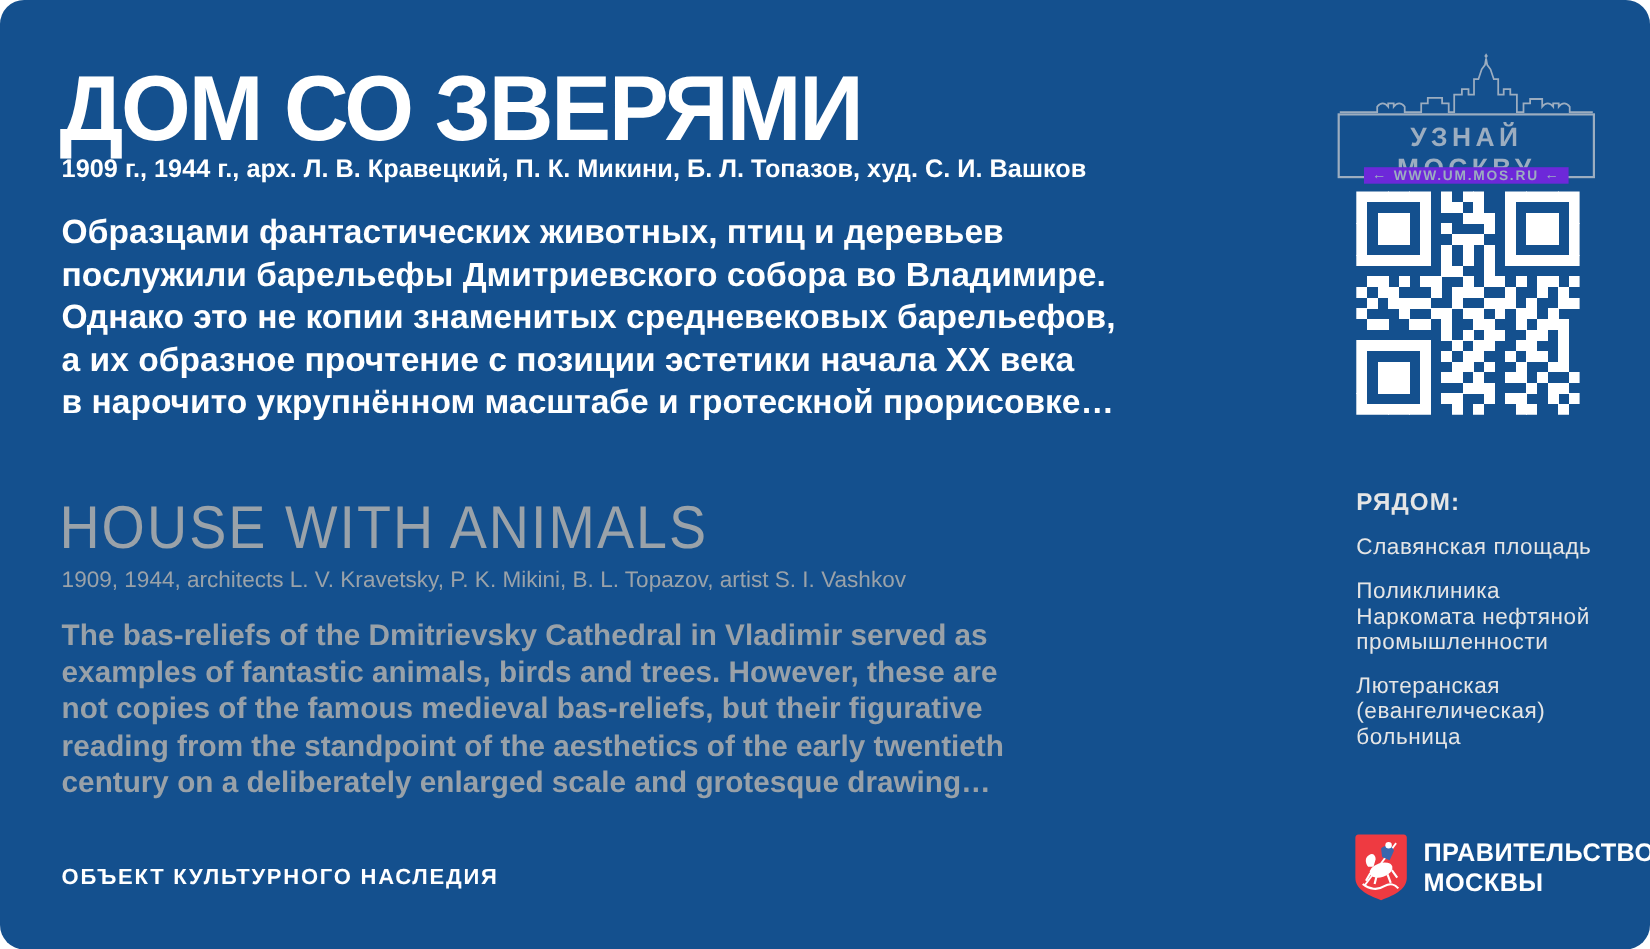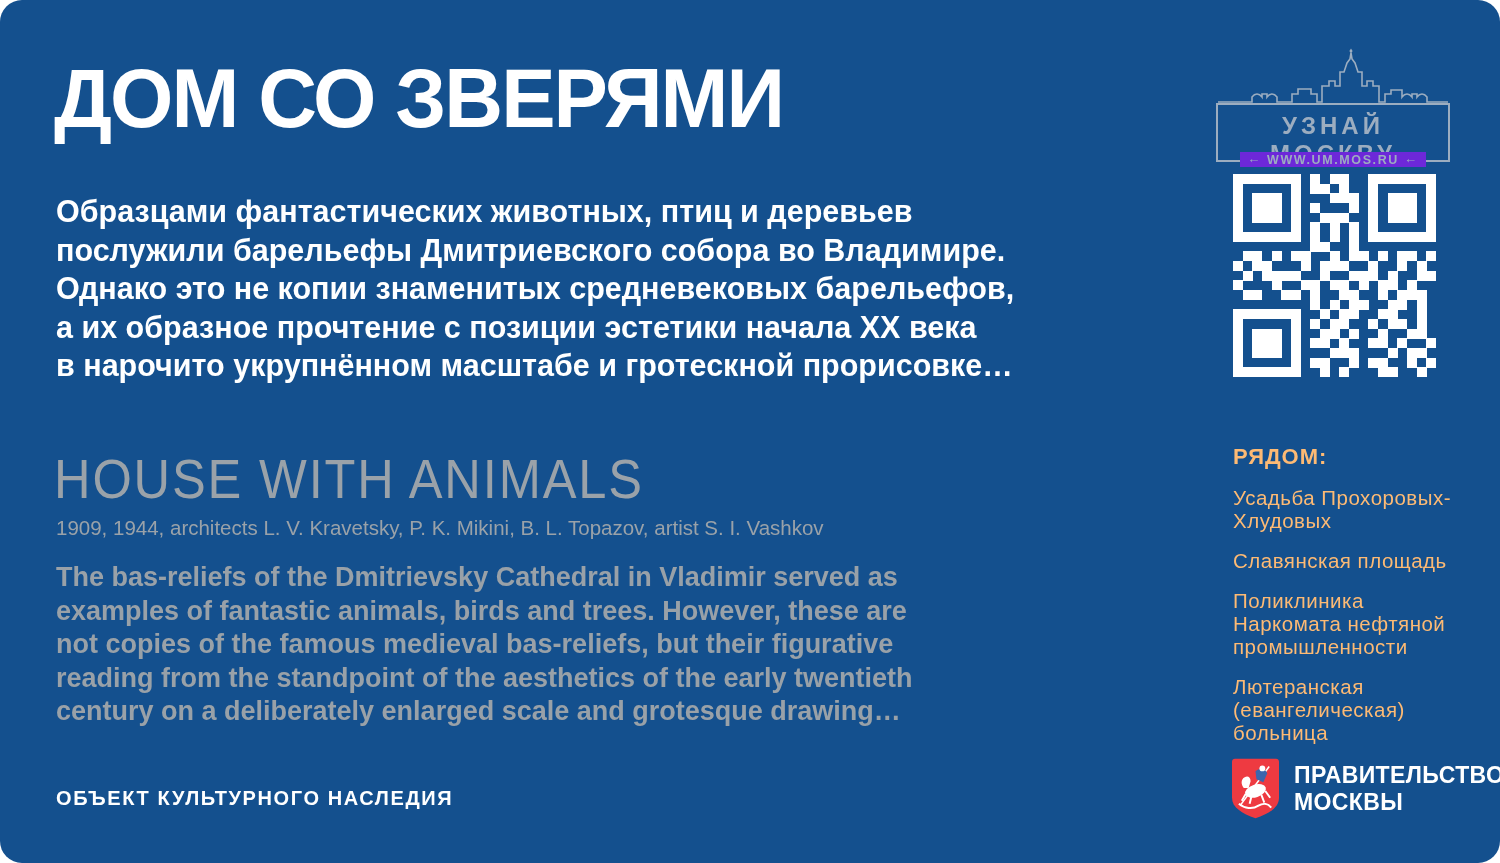--- a/index.html
+++ b/index.html
@@ -23,35 +23,36 @@
   .logo-title{position:absolute;left:0;top:64px;width:100%;text-align:center;font-size:24px;font-weight:700;letter-spacing:4px;color:#9cadc0;}
   .logo-url{position:absolute;left:0;top:104px;width:100%;text-align:center;font-size:12.5px;font-weight:700;letter-spacing:1.6px;color:#9cadc0;}
   .logo-url .label{background:#6d28d9;padding:0 7px;display:inline-block;}
   .logo-url .arr{font-size:13px;position:relative;top:-1px;}
 
   
   .qr{position:absolute;left:1233px;top:174px;width:203px;height:203px;}
   .qr svg{width:100%;height:100%;display:block;shape-rendering:crispEdges;fill:#ffffff;}
 
   
-  .nearby{position:absolute;left:1233px;top:444px;width:242px;color:#fdba74;}
+  .nearby{position:absolute;left:1233px;top:444px;width:242px;color:#e5e5e5;}
   .nearby-h{font-size:22px;font-weight:600;letter-spacing:1px;margin-bottom:16px;}
   .nearby-item{font-size:20.5px;font-weight:500;line-height:23px;letter-spacing:.5px;margin-bottom:17px;}
 
   
   .gov{position:absolute;left:1232px;top:758px;display:flex;align-items:center;gap:15px;color:#fff;}
   .gov svg{width:47px;height:61px;display:block;}
   .gov-text{font-size:23px;font-weight:600;line-height:27px;letter-spacing:.4px;}
 </style>
 </head>
 <body>
 
 <div class="plaque">
 
   <h1 class="title-ru">ДОМ СО ЗВЕРЯМИ</h1>
+  <div class="sub-ru">1909 г., 1944 г., арх. Л. В. Кравецкий, П. К. Микини, Б. Л. Топазов, худ. С. И. Вашков</div>
   <div class="body-ru prelines">Образцами фантастических животных, птиц и деревьев
 послужили барельефы Дмитриевского собора во Владимире.
 Однако это не копии знаменитых средневековых барельефов,
 а их образное прочтение с позиции эстетики начала XX века
 в нарочито укрупнённом масштабе и гротескной прорисовке…</div>
 
   <h2 class="title-en">HOUSE WITH ANIMALS</h2>
   <div class="sub-en">1909, 1944, architects L. V. Kravetsky, P. K. Mikini, B. L. Topazov, artist S. I. Vashkov</div>
   <div class="body-en prelines">The bas-reliefs of the Dmitrievsky Cathedral in Vladimir served as
 examples of fantastic animals, birds and trees. However, these are
@@ -301,22 +302,20 @@
         <rect x="9" y="20" width="1.03" height="1.03"></rect>
         <rect x="11" y="20" width="1.03" height="1.03"></rect>
         <rect x="15" y="20" width="1.03" height="1.03"></rect>
         <rect x="16" y="20" width="1.03" height="1.03"></rect>
         <rect x="19" y="20" width="1.03" height="1.03"></rect>
       </svg>
   </div>
 
   <div class="nearby">
     <div class="nearby-h">РЯДОМ:</div>
-    <div class="nearby-item prelines">Усадьба Прохоровых-
-Хлудовых</div>
     <div class="nearby-item prelines">Славянская площадь</div>
     <div class="nearby-item prelines">Поликлиника
 Наркомата нефтяной
 промышленности</div>
     <div class="nearby-item prelines">Лютеранская
 (евангелическая)
 больница</div>
   </div>
 
   <div class="gov">

